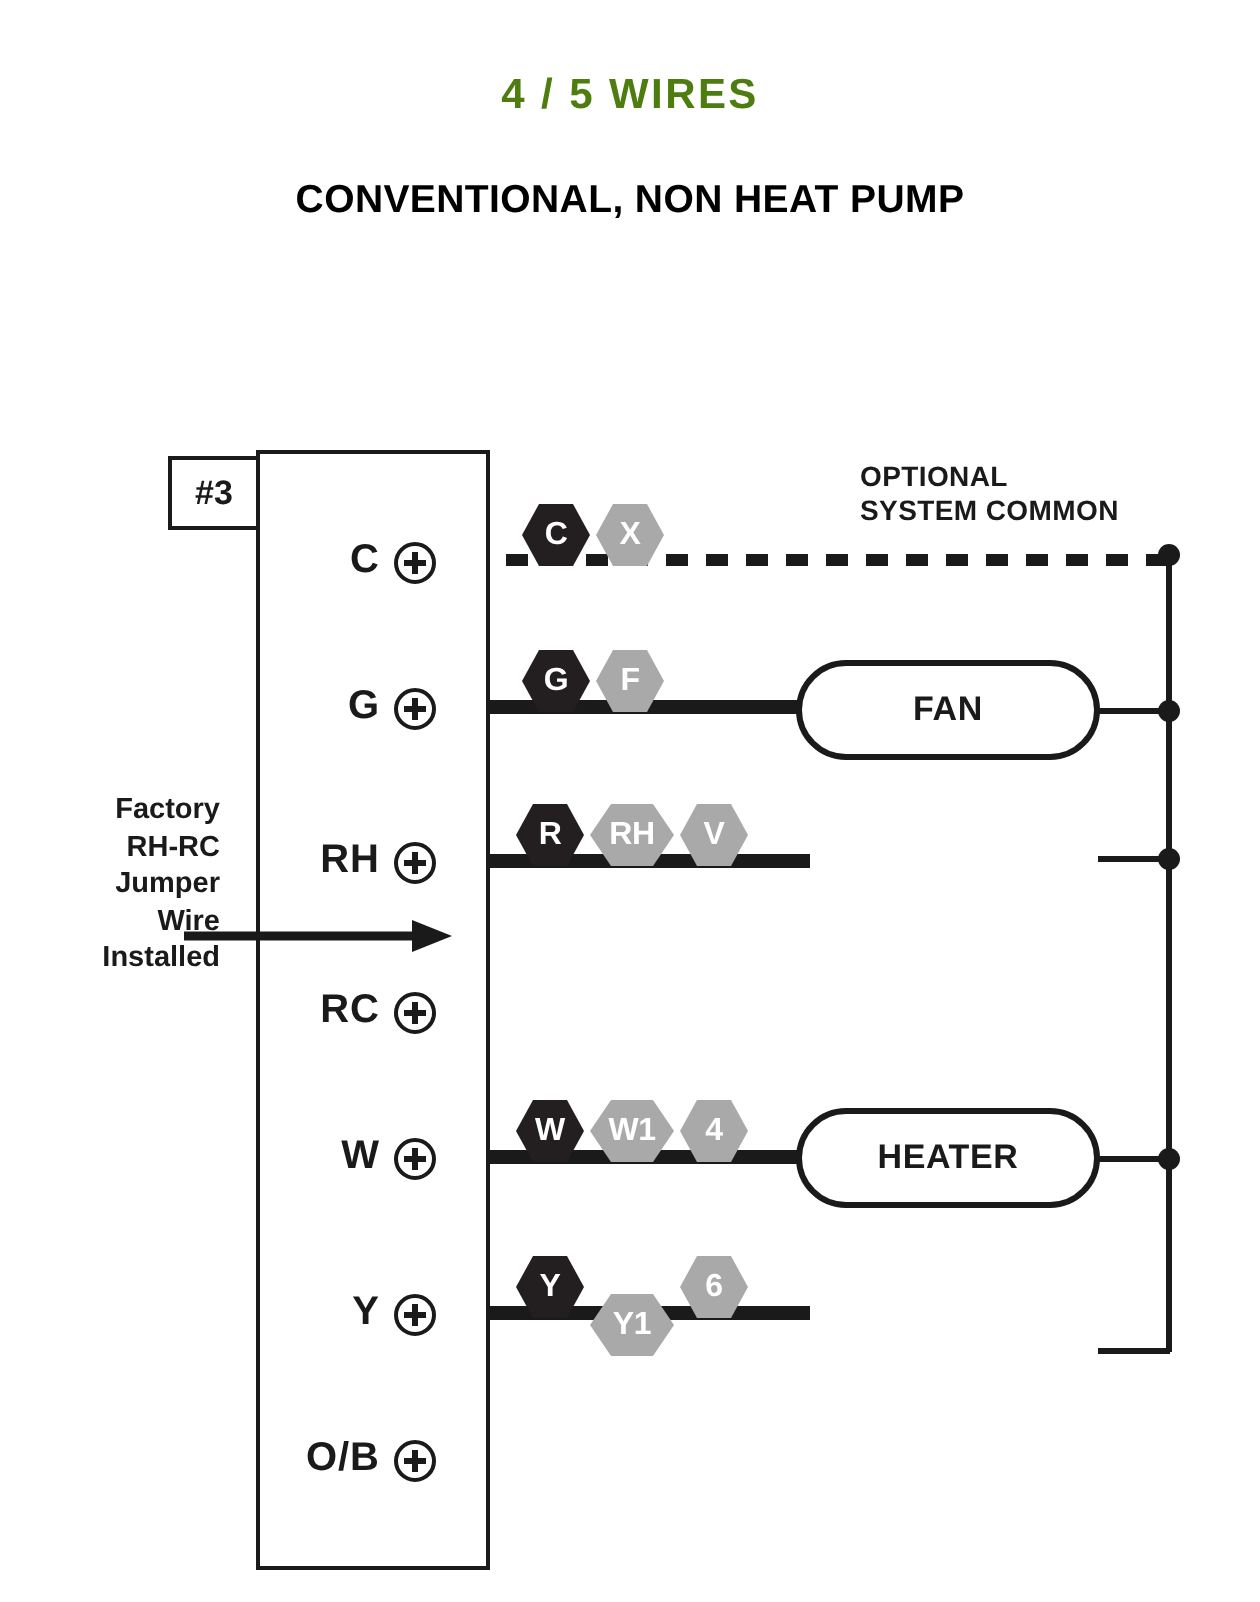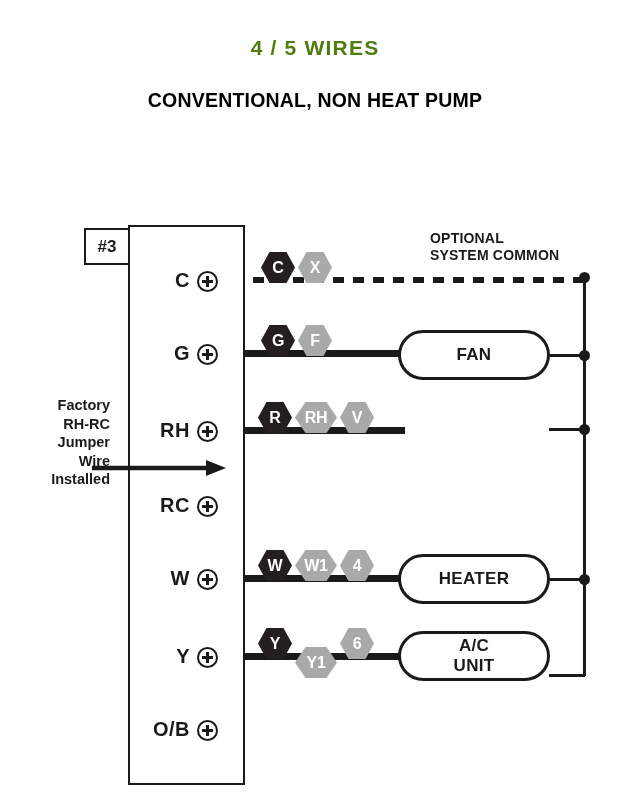--- a/index.html
+++ b/index.html
@@ -169,26 +169,20 @@
 
   <div class="abs eqbox" style="left:398px;top:330px;width:152px;height:50px;">
     <span>FAN</span>
   </div>
 
 
   <div class="abs eqbox" style="left:398px;top:554px;width:152px;height:50px;">
     <span>HEATER</span>
   </div>
 
-  <div class="abs eqbox" style="left:398px;top:631px;width:152px;height:50px;">
-    <span>
-      <span>A/C</span><br>
-      <span>UNIT</span>
-    </span>
-  </div>
 
   <div class="abs busline" style="left:583px;top:280px;width:2.5px;height:396px;"></div>
   <div class="abs busline" style="left:549px;top:354px;width:36px;height:2.5px;"></div>
   <div class="abs busline" style="left:549px;top:428px;width:36px;height:2.5px;"></div>
   <div class="abs busline" style="left:549px;top:578px;width:36px;height:2.5px;"></div>
   <div class="abs busline" style="left:549px;top:674px;width:36px;height:2.5px;"></div>
 
   <div class="abs dot" style="left:579px;top:272px;"></div>
   <div class="abs dot" style="left:579px;top:350px;"></div>
   <div class="abs dot" style="left:579px;top:424px;"></div>

